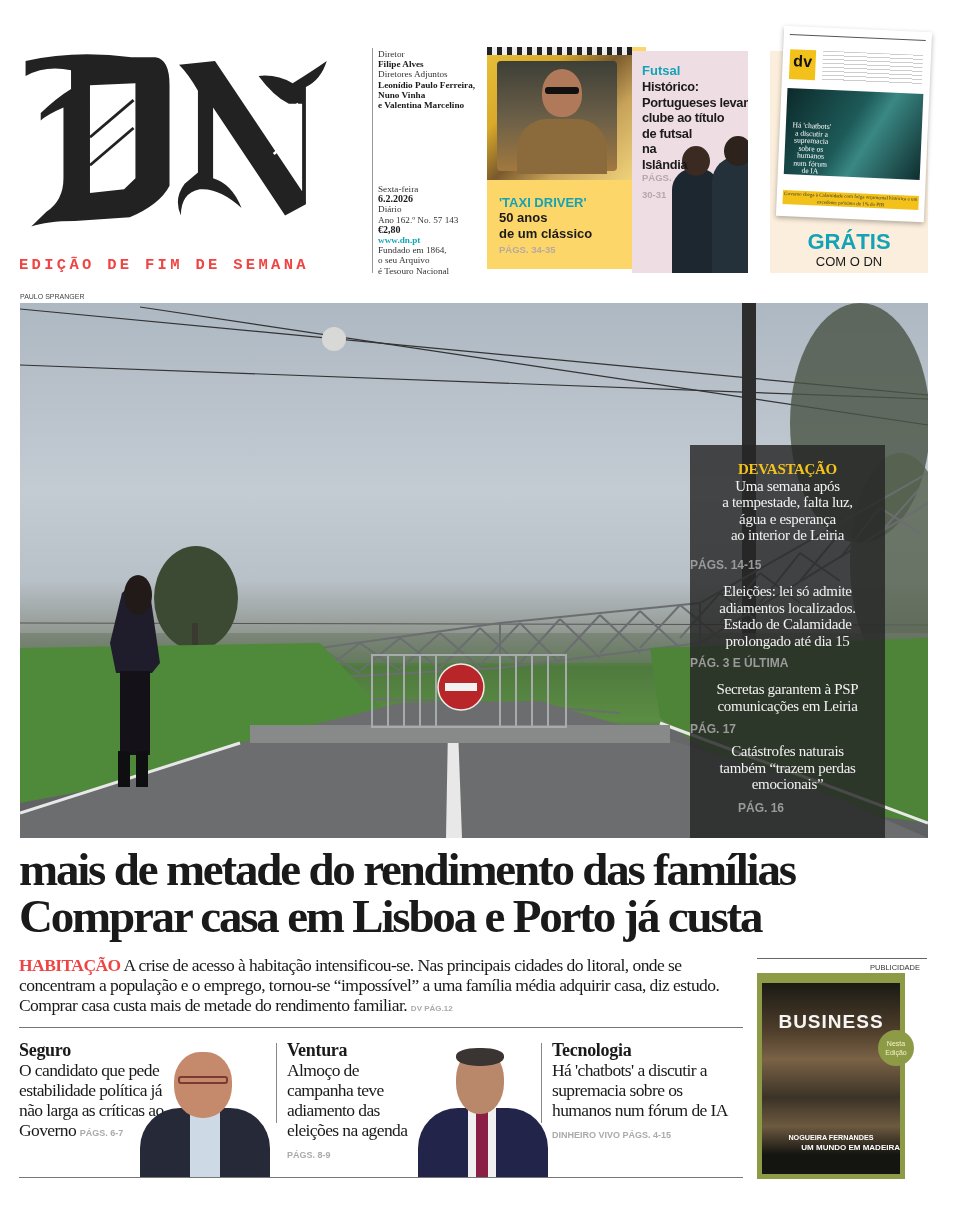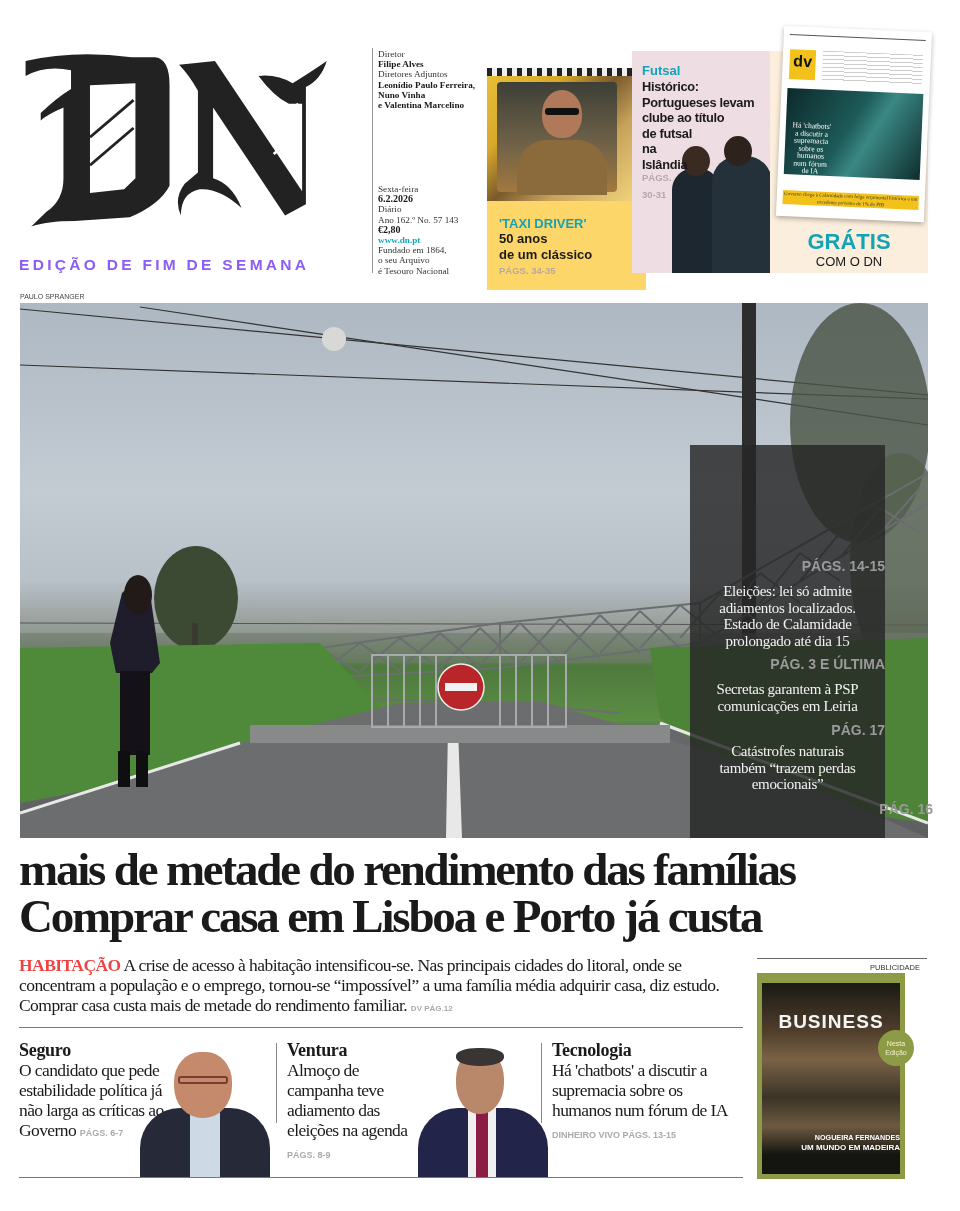--- a/index.html
+++ b/index.html
@@ -1,41 +1,41 @@
 <!DOCTYPE html>
 <html><head>
 <meta charset="utf-8">
 <style>
   * { box-sizing: border-box; margin: 0; padding: 0; }
   body { width: 960px; height: 1211px; background: #ffffff; position: relative; overflow: hidden; font-family: "Liberation Serif", serif; color: #1a1a1a; }
   .abs { position: absolute; }
 
   
   #logo { left: 18px; top: 48px; width: 322px; height: 186px; }
-  #edition { left: 19px; top: 256px; font-family: Liberation Sans, sans-serif; font-weight: 700; font-size: 15.5px; letter-spacing: 3.3px; color: #8b5cf6; }
+  #edition { left: 19px; top: 256px; font-family: Liberation Mono, monospace; font-weight: 700; font-size: 15.5px; letter-spacing: 3.3px; color: #ef4444; }
   #staff { left: 378px; top: 49px; width: 108px; font-size: 9.2px; line-height: 10.2px; color: #333; }
   #staff .b { font-weight: 700; color: #1a1a1a; }
   #pubinfo { left: 378px; top: 184px; width: 108px; font-size: 9.2px; line-height: 10.2px; color: #333; }
   #pubinfo .b { font-weight: 700; color: #1a1a1a; font-size: 10px; }
   #pubinfo .link { color: #14a6b8; font-weight: 700; }
   .vrule { left: 372px; top: 48px; width: 1px; height: 225px; background: #999; }
 
   
-  #taxi { left: 487px; top: 68px; width: 159px; height: 222px; background: #fdd66a; overflow: hidden; }
+  #taxi { left: 487px; top: 47px; width: 159px; height: 222px; background: #fdd66a; overflow: hidden; }
   #taxi .photo { position: absolute; left: 0; top: 0; width: 145px; height: 133px; background: linear-gradient(135deg, #e9c13a 0%, #d9a92a 30%, #7a5a2c 50%, #c7a25a 70%, #efd27a 100%); }
   #taxi .checker { position: absolute; left: 0; top: 0; width: 145px; height: 8px; background: repeating-linear-gradient(90deg, #222 0 5px, #eee 5px 10px); }
   #taxi .window { position: absolute; left: 10px; top: 14px; width: 120px; height: 110px; background: linear-gradient(180deg, #3d3f37 0%, #6e6148 55%, #a2783e 100%); border-radius: 4px; }
   #taxi .head { position: absolute; left: 55px; top: 22px; width: 40px; height: 48px; background: #b07a5a; border-radius: 50% 50% 45% 45%; }
   #taxi .glasses { position: absolute; left: 58px; top: 40px; width: 34px; height: 7px; background: #111; border-radius: 3px; }
   #taxi .jacket { position: absolute; left: 30px; top: 72px; width: 90px; height: 55px; background: #8b6b3c; border-radius: 30px 30px 0 0; }
   #taxi .kicker { position: absolute; left: 12px; top: 148px; font-family: "Liberation Sans", sans-serif; font-weight: 700; font-size: 13px; color: #13a3b6; }
   #taxi .title { position: absolute; left: 12px; top: 163px; font-family: "Liberation Sans", sans-serif; font-weight: 700; font-size: 13px; line-height: 15.5px; color: #1a1a1a; }
   #taxi .pages { position: absolute; left: 12px; top: 197px; font-family: "Liberation Sans", sans-serif; font-weight: 700; font-size: 9.5px; color: #b7a9a0; }
 
-  #futsal { left: 632px; top: 51px; width: 138px; height: 222px; background: #efdde4; overflow: hidden; }
+  #futsal { left: 632px; top: 51px; width: 116px; height: 222px; background: #efdde4; overflow: hidden; }
   #futsal .kicker { position: absolute; left: 10px; top: 12px; font-family: "Liberation Sans", sans-serif; font-weight: 700; font-size: 13px; color: #13a3b6; }
   #futsal .title { position: absolute; left: 10px; top: 28px; width: 130px; font-family: "Liberation Sans", sans-serif; font-weight: 700; font-size: 12.8px; line-height: 15.5px; color: #1a1a1a; letter-spacing: -0.3px; }
   #futsal .pages { position: absolute; left: 10px; top: 118px; font-family: "Liberation Sans", sans-serif; font-weight: 700; font-size: 9.5px; line-height: 17px; color: #b5a8ad; }
   #futsal .players { position: absolute; left: 40px; top: 95px; width: 105px; height: 130px; }
   #futsal .p1 { position: absolute; left: 0; top: 22px; width: 48px; height: 110px; background: #1d2730; border-radius: 22px 22px 0 0; }
   #futsal .p2 { position: absolute; left: 40px; top: 10px; width: 60px; height: 120px; background: #24303a; border-radius: 26px 26px 0 0; }
   #futsal .h1 { position: absolute; left: 10px; top: 0; width: 28px; height: 30px; background: #3a2a22; border-radius: 50%; }
   #futsal .h2 { position: absolute; left: 52px; top: -10px; width: 28px; height: 30px; background: #2e221c; border-radius: 50%; }
 
   #dvpromo { left: 770px; top: 51px; width: 158px; height: 222px; background: #fbeedc; }
@@ -50,21 +50,21 @@
   #dvpromo .comodn { position: absolute; left: 0; top: 203px; width: 158px; text-align: center; font-family: "Liberation Sans", sans-serif; font-size: 13px; color: #1a1a1a; }
   #dvpromo .comodn b { font-weight: 400; text-align: right; }
 
   
   #credit { left: 20px; top: 293px; font-family: "Liberation Sans", sans-serif; font-size: 7px; color: #444; }
   #hero { left: 20px; top: 303px; width: 908px; height: 535px; overflow: hidden; background: linear-gradient(180deg, #aeb8c2 0%, #c3cbd3 35%, #b8c0c8 52%, #90978f 62%, #4f7a3e 68%, #5b8d43 78%, #66686a 80%, #5d5f60 100%); }
   #hero svg { position: absolute; left: 0; top: 0; }
   #sidebar { left: 690px; top: 445px; width: 195px; height: 393px; background: rgba(38,38,38,0.82); }
   #sidebar .item { position: absolute; left: 0; width: 195px; text-align: center; color: #f2f2f2; font-size: 15px; line-height: 16.5px; letter-spacing: -0.3px; }
   #sidebar .kicker { color: #f4c21c; font-weight: 700; }
-  #sidebar .pg { position: absolute; left: 0; width: 195px; text-align: right; font-family: "Liberation Sans", sans-serif; font-weight: 700; font-size: 14px; color: #9a9a9a; }
+  #sidebar .pg { position: absolute; left: 0; width: 195px; text-align: left; font-family: "Liberation Sans", sans-serif; font-weight: 700; font-size: 12px; color: #9a9a9a; }
 
   
   #headline { left: 19px; top: 846px; width: 930px; font-family: "Liberation Serif", serif; font-weight: 700; font-size: 47px; line-height: 47px; letter-spacing: -2.2px; color: #1a1a1a; }
   #lede { left: 19px; top: 955px; width: 720px; font-size: 17.5px; line-height: 20px; letter-spacing: -0.55px; color: #1a1a1a; }
   #lede .kicker { color: #ef4444; font-weight: 700; }
   #lede .pg { font-family: "Liberation Sans", sans-serif; font-weight: 700; font-size: 8px; color: #aaa; letter-spacing: 0; }
   .hrule1 { left: 19px; top: 1027px; width: 724px; height: 1px; background: #777; }
   .hrule2 { left: 19px; top: 1177px; width: 724px; height: 1px; background: #777; }
 
   
@@ -77,21 +77,21 @@
   .person { position: absolute; overflow: hidden; }
   .suit { position: absolute; bottom: 0; border-radius: 40px 40px 0 0; }
   .face { position: absolute; border-radius: 45% 45% 48% 48%; }
 
   
   #adlabel { left: 870px; top: 963px; font-family: "Liberation Sans", sans-serif; font-size: 7.5px; color: #333; }
   #ad { left: 757px; top: 973px; width: 148px; height: 206px; background: #8d9b47; }
   #ad .inner { position: absolute; left: 5px; top: 10px; width: 138px; height: 191px; background: linear-gradient(180deg, #1a1a14 0%, #4f3e2b 25%, #7a6246 40%, #3b3327 60%, #6d5a40 75%, #141410 90%); }
   #ad .brand { position: absolute; left: 0; top: 28px; width: 138px; text-align: center; font-family: "Liberation Sans", sans-serif; font-weight: 700; font-size: 19px; letter-spacing: 1px; color: #f5f5f5; }
   #ad .badge { position: absolute; left: 121px; top: 57px; width: 36px; height: 36px; border-radius: 50%; background: #8d9b47; color: #f6f0c8; font-family: "Liberation Sans", sans-serif; font-size: 7px; text-align: center; line-height: 9px; padding-top: 9px; }
-  #ad .cover1 { position: absolute; left: 0; top: 150px; width: 138px; text-align: right; font-family: "Liberation Sans", sans-serif; font-weight: 700; font-size: 7.2px; color: #fff; }
+  #ad .cover1 { position: absolute; left: 0; top: 150px; width: 138px; text-align: center; font-family: "Liberation Sans", sans-serif; font-weight: 700; font-size: 7.2px; color: #fff; }
   #ad .cover2 { position: absolute; left: 0; top: 160px; width: 138px; text-align: right; font-family: "Liberation Sans", sans-serif; font-weight: 700; font-size: 8px; color: #fff; }
 </style>
 </head>
 <body>
 
 <svg id="logo" class="abs" viewBox="0 0 340 200" preserveAspectRatio="none">
 
   <path d="M8 14 Q60 2 120 10 L145 10 Q160 12 160 40 L160 148 Q150 168 118 182 L60 186 Q30 186 14 192 L30 176 Q48 164 48 140 L48 64 Q30 72 24 78 L24 70 Q40 54 56 44 L56 24 Q30 18 8 30 Z M76 40 L76 156 L112 152 L124 140 L124 38 Z" fill="#222" fill-rule="evenodd"></path>
   <line x1="76" y1="96" x2="122" y2="56" stroke="#222" stroke-width="3"></line>
   <line x1="76" y1="126" x2="122" y2="86" stroke="#222" stroke-width="3"></line>
@@ -234,20 +234,27 @@
 
     <path d="M102 290 Q116 276 130 290 L140 360 L132 370 L112 370 L96 370 L90 340 Z" fill="#1f1c2c"></path>
     <ellipse cx="118" cy="292" rx="14" ry="20" fill="#221a18"></ellipse>
     <rect x="100" y="368" width="30" height="84" fill="#141218"></rect>
     <rect x="98" y="448" width="12" height="36" fill="#0f0f12"></rect>
     <rect x="116" y="448" width="12" height="36" fill="#0f0f12"></rect>
   </svg>
 </div>
 
 <div id="sidebar" class="abs">
+  <div class="item" style="top:16px;">
+    <div class="kicker">DEVASTAÇÃO</div>
+    <div>Uma semana após</div>
+    <div>a tempestade, falta luz,</div>
+    <div>água e esperança</div>
+    <div>ao interior de Leiria</div>
+  </div>
   <div class="pg" style="top:113px;">PÁGS. 14-15</div>
 
   <div class="item" style="top:138px;">
     <div>Eleições: lei só admite</div>
     <div>adiamentos localizados.</div>
     <div>Estado de Calamidade</div>
     <div>prolongado até dia 15</div>
   </div>
   <div class="pg" style="top:211px;">PÁG. 3 E ÚLTIMA</div>
 
@@ -302,21 +309,21 @@
   <div class="suit" style="left:58px; width:12px; height:66px; background:#8a1e44; border-radius:0;"></div>
   <div class="face" style="left:38px; top:2px; width:48px; height:64px; background:#b9876a;"></div>
   <div class="face" style="left:38px; top:0; width:48px; height:18px; background:#3a3532;"></div>
 </div>
 
 <div class="colrule" style="left:541px;"></div>
 
 <div class="story" style="left:552px; width:185px;">
   <div class="kicker">Tecnologia</div>
   <div class="body">Há 'chatbots' a discutir a supremacia sobre os humanos num fórum de IA</div>
-  <div class="pgblock"><span class="pg">DINHEIRO VIVO PÁGS. 13-15</span></div>
+  <div class="pgblock"><span class="pg">DINHEIRO VIVO PÁGS. 4-15</span></div>
 </div>
 
 <div class="abs hrule2"></div>
 
 <div class="abs" style="left:757px; top:958px; width:170px; height:1px; background:#666;"></div>
 <div id="adlabel" class="abs">PUBLICIDADE</div>
 <div id="ad" class="abs">
   <div class="inner">
     <div class="brand">BUSINESS</div>
     <div class="cover1">NOGUEIRA FERNANDES</div>

